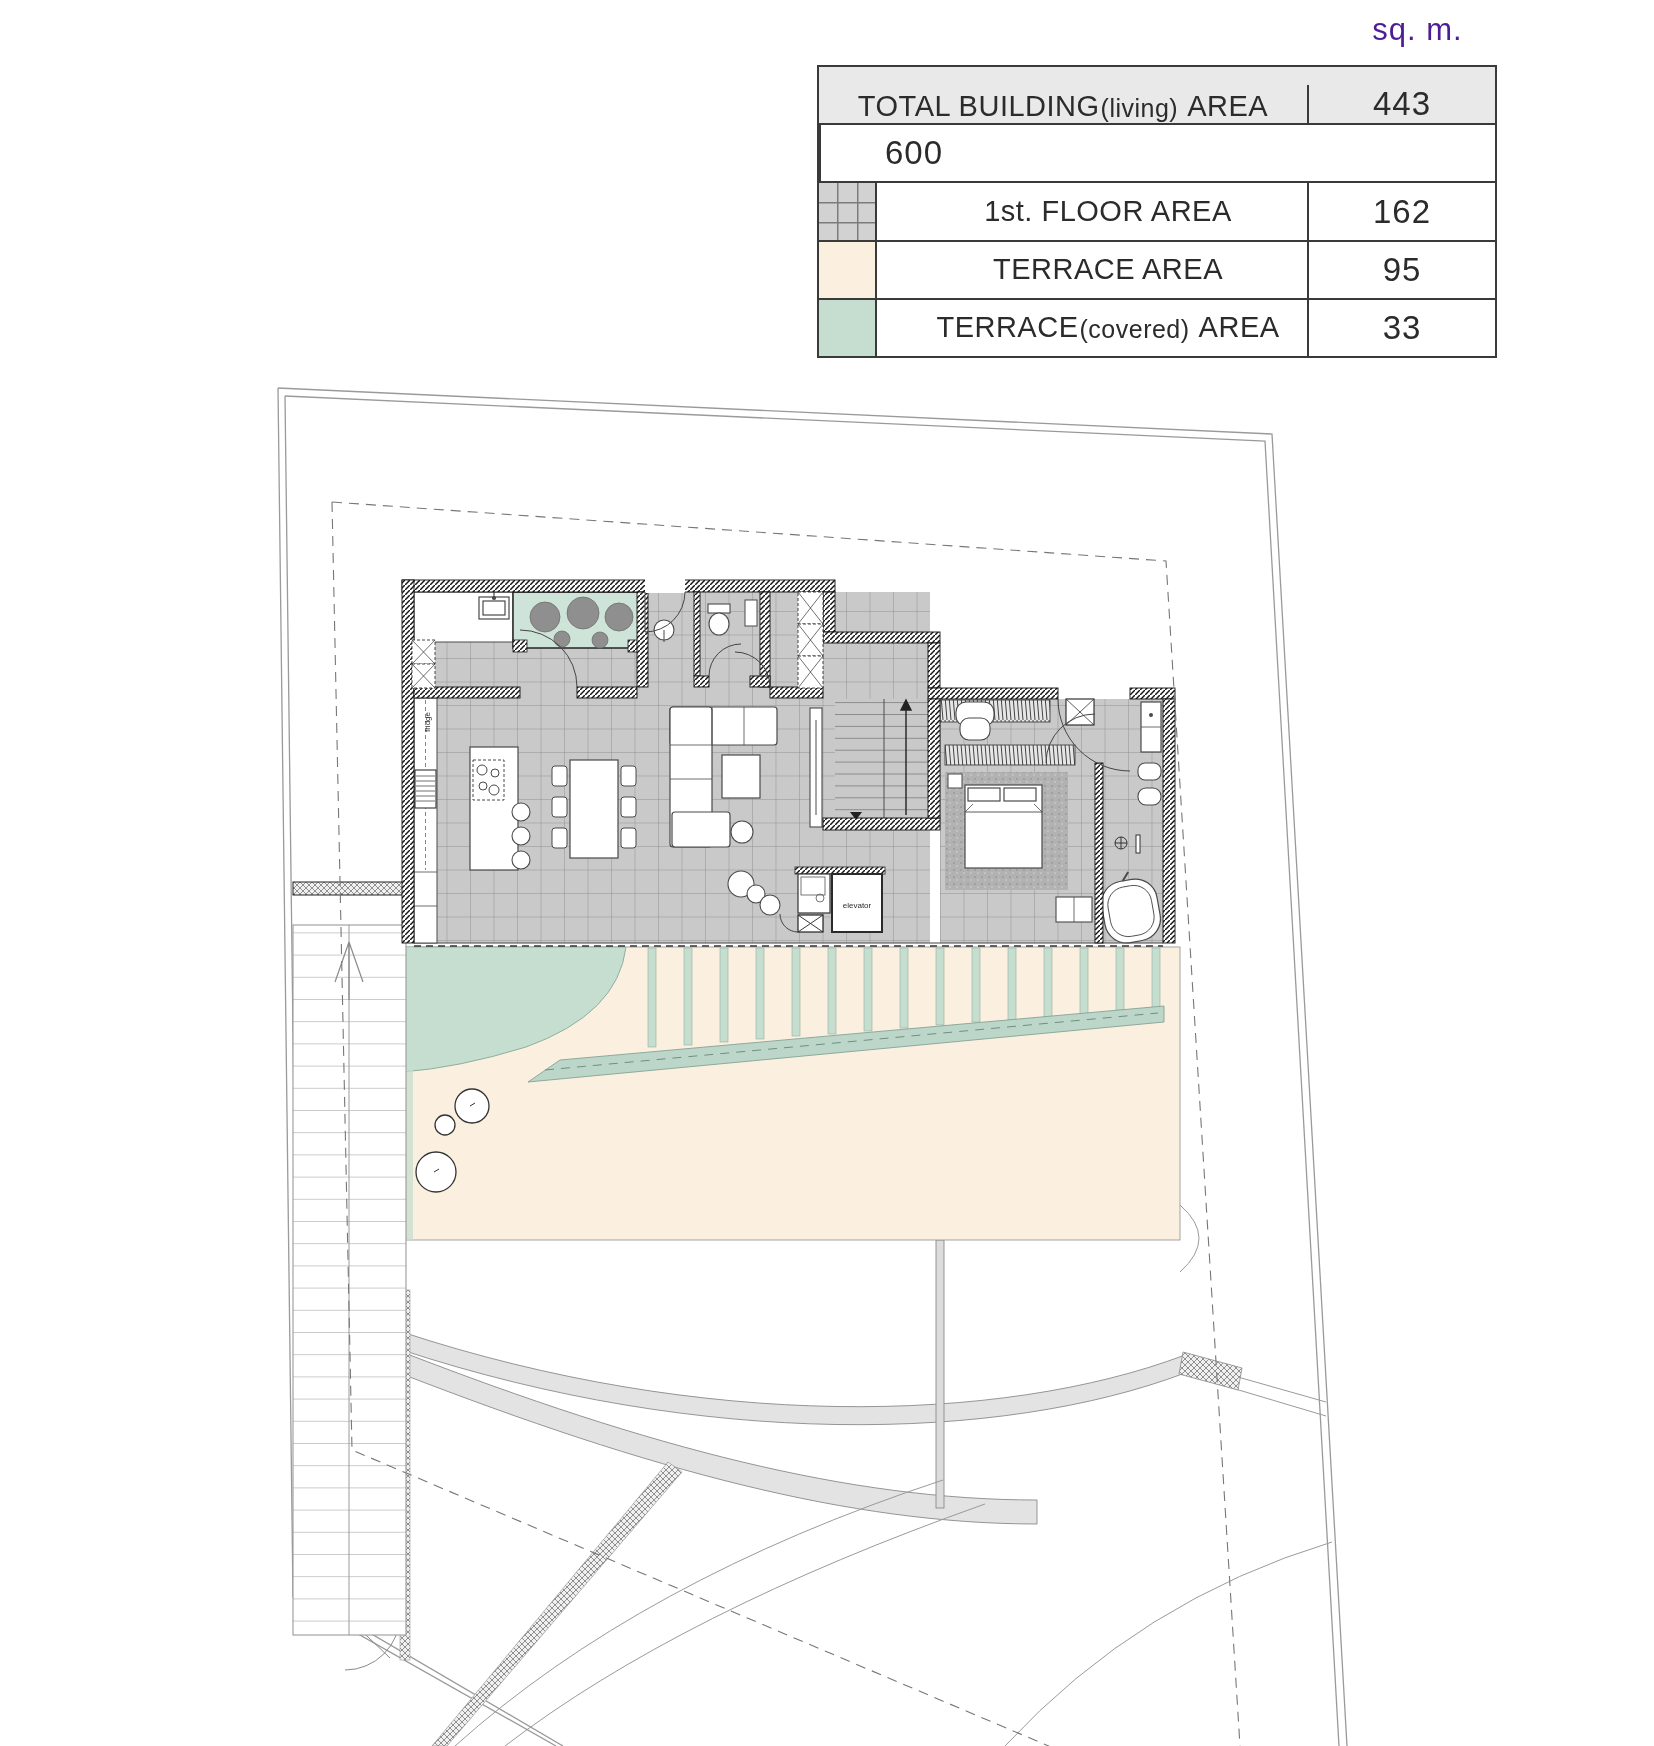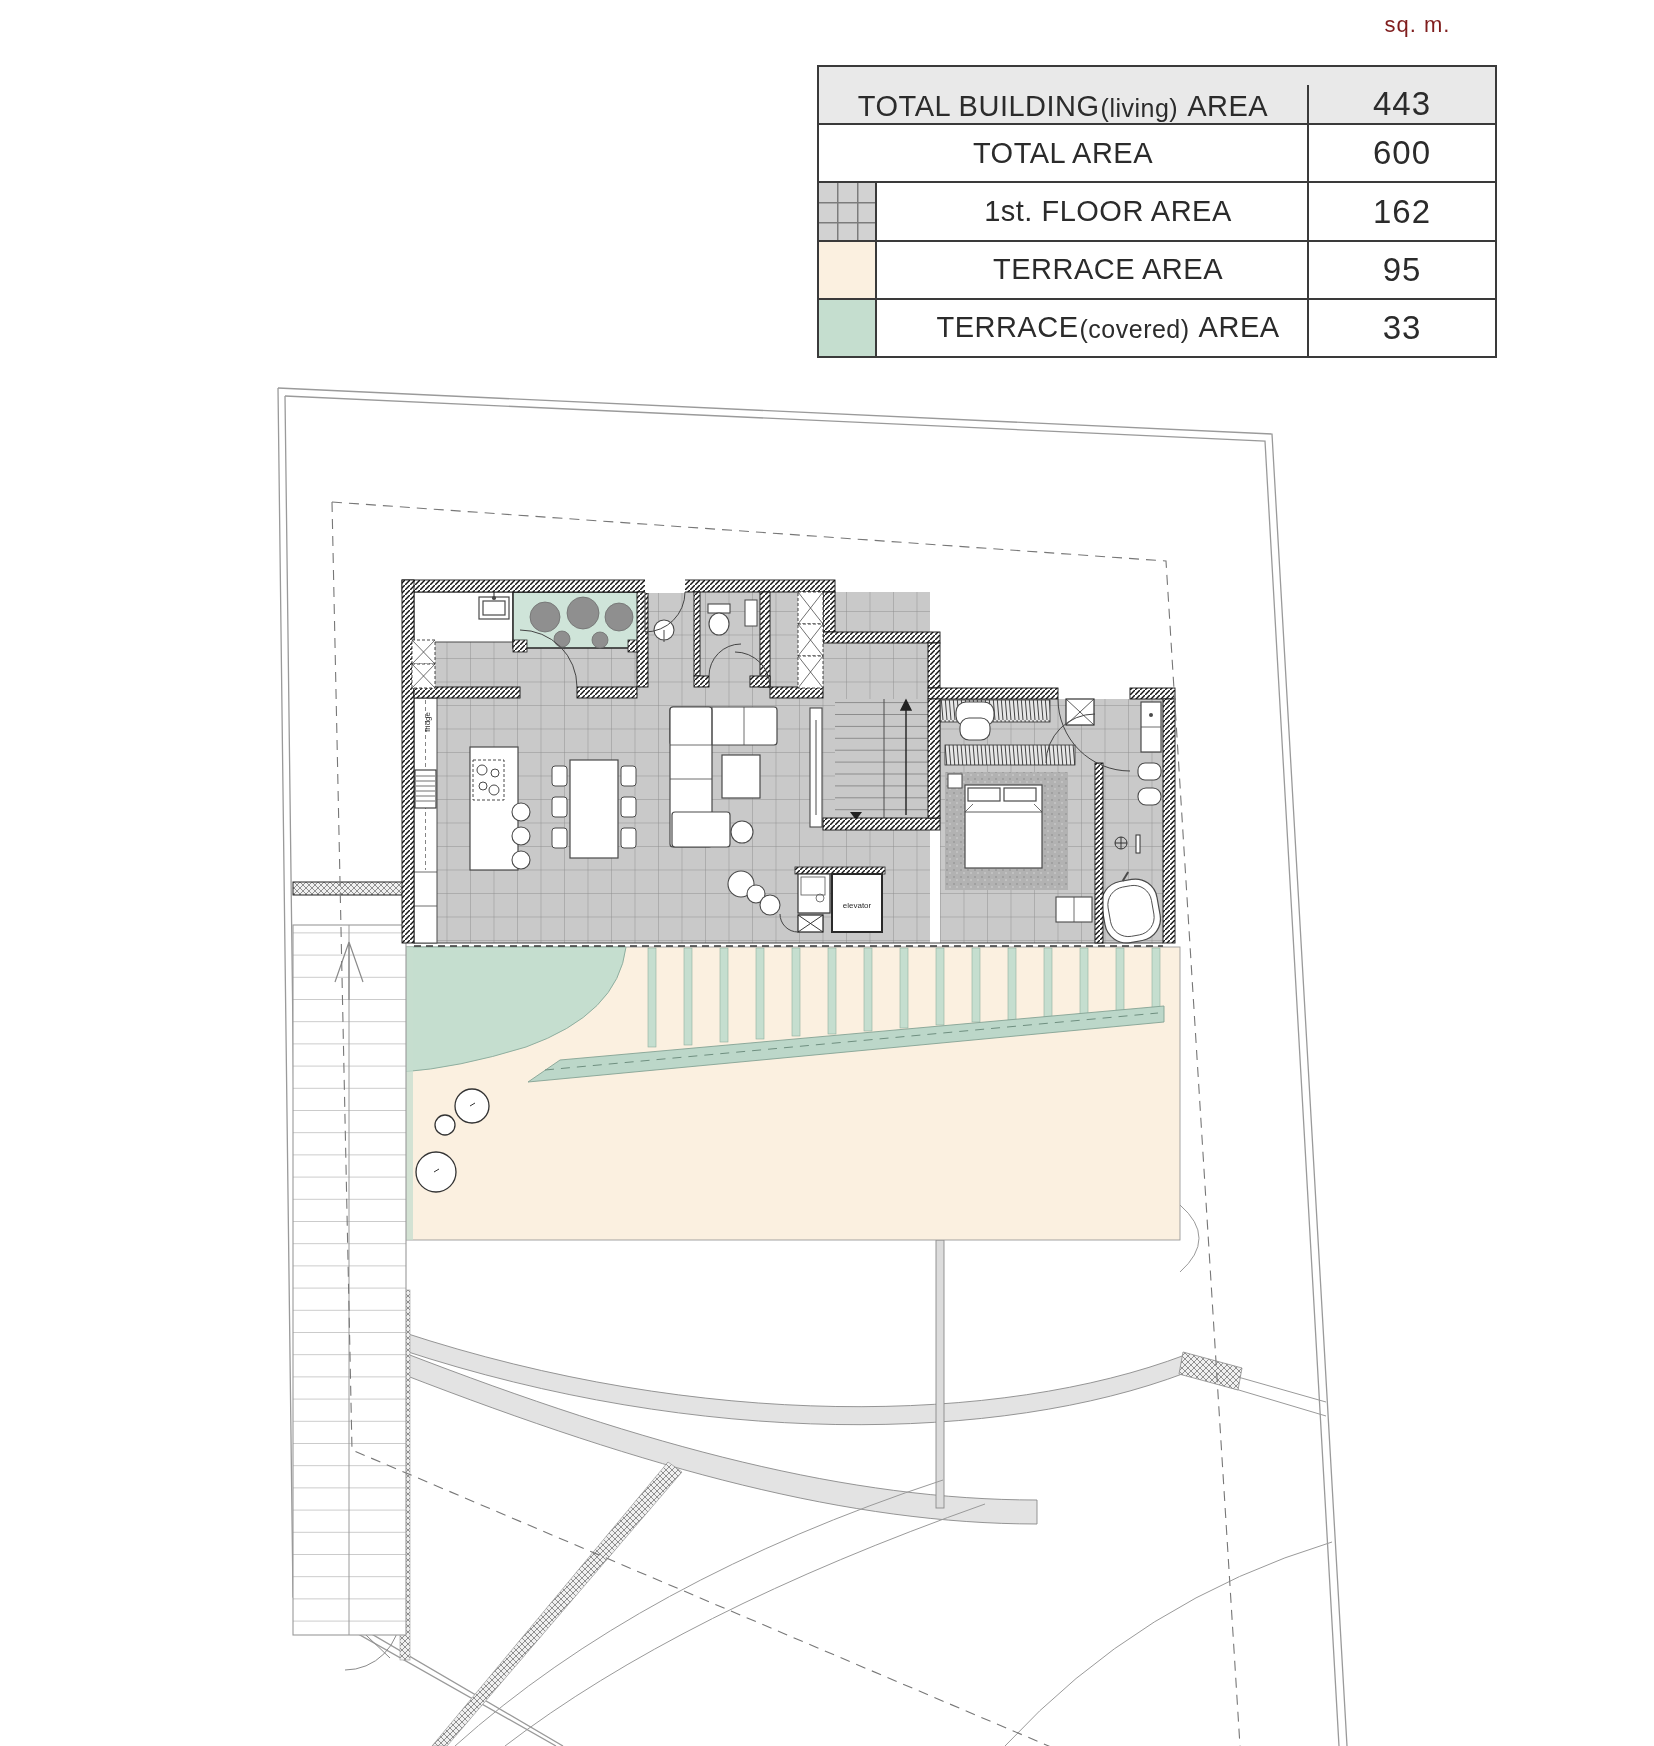--- a/index.html
+++ b/index.html
@@ -9,21 +9,21 @@
     --floor-tile:#c9c9c9;
     --ink:#2b2b2b;
   }
   html,body{margin:0;padding:0;background:#ffffff;}
   #page{position:relative;width:1654px;height:1746px;background:#fff;overflow:hidden;
         font-family:"Liberation Sans", sans-serif;color:var(--ink);}
   #plan-svg{position:absolute;left:0;top:0;}
 
   
   .sqm{position:absolute;left:1338px;top:12px;width:159px;text-align:center;
-       font-size:22px;letter-spacing:1px;color:#7f1d1d;}
+       font-size:31px;letter-spacing:1px;color:#4c1d95;}
   .legend{position:absolute;left:817px;top:65px;width:680px;height:293px;
           border:2px solid #3a3a3a;box-sizing:border-box;display:flex;flex-direction:column;background:#fff;}
   .lrow{flex:1;display:flex;align-items:stretch;border-top:2px solid #3a3a3a;min-height:0;}
   .lrow:first-child{border-top:none;}
   .lrow.hdr{background:var(--header-row);align-items:flex-end;}
   .swatch-cell{width:58px;border-right:2px solid #3a3a3a;box-sizing:border-box;flex:none;}
   .sw-tile{background:
       linear-gradient(#7c7c7c,#7c7c7c) 0 19px/100% 1.5px no-repeat,
       linear-gradient(#7c7c7c,#7c7c7c) 0 39px/100% 1.5px no-repeat,
       linear-gradient(90deg,#7c7c7c,#7c7c7c) 18px 0/1.5px 100% no-repeat,
@@ -339,23 +339,20 @@
   <div class="legend">
     <div class="lrow hdr">
       <div class="label-cell centered">
         <span>TOTAL BUILDING</span>
           <span class="label-paren">(living)</span>
           <span class="label-suffix">AREA</span>
       </div>
       <div class="value-cell">443</div>
     </div>
     <div class="lrow">
-      <div class="label-cell centered">
-        <span>TOTAL AREA</span>
-      </div>
       <div class="value-cell">600</div>
     </div>
     <div class="lrow">
       <div class="swatch-cell sw-tile"></div>
       <div class="label-cell">
         <span>1st. FLOOR AREA</span>
       </div>
       <div class="value-cell">162</div>
     </div>
     <div class="lrow">

